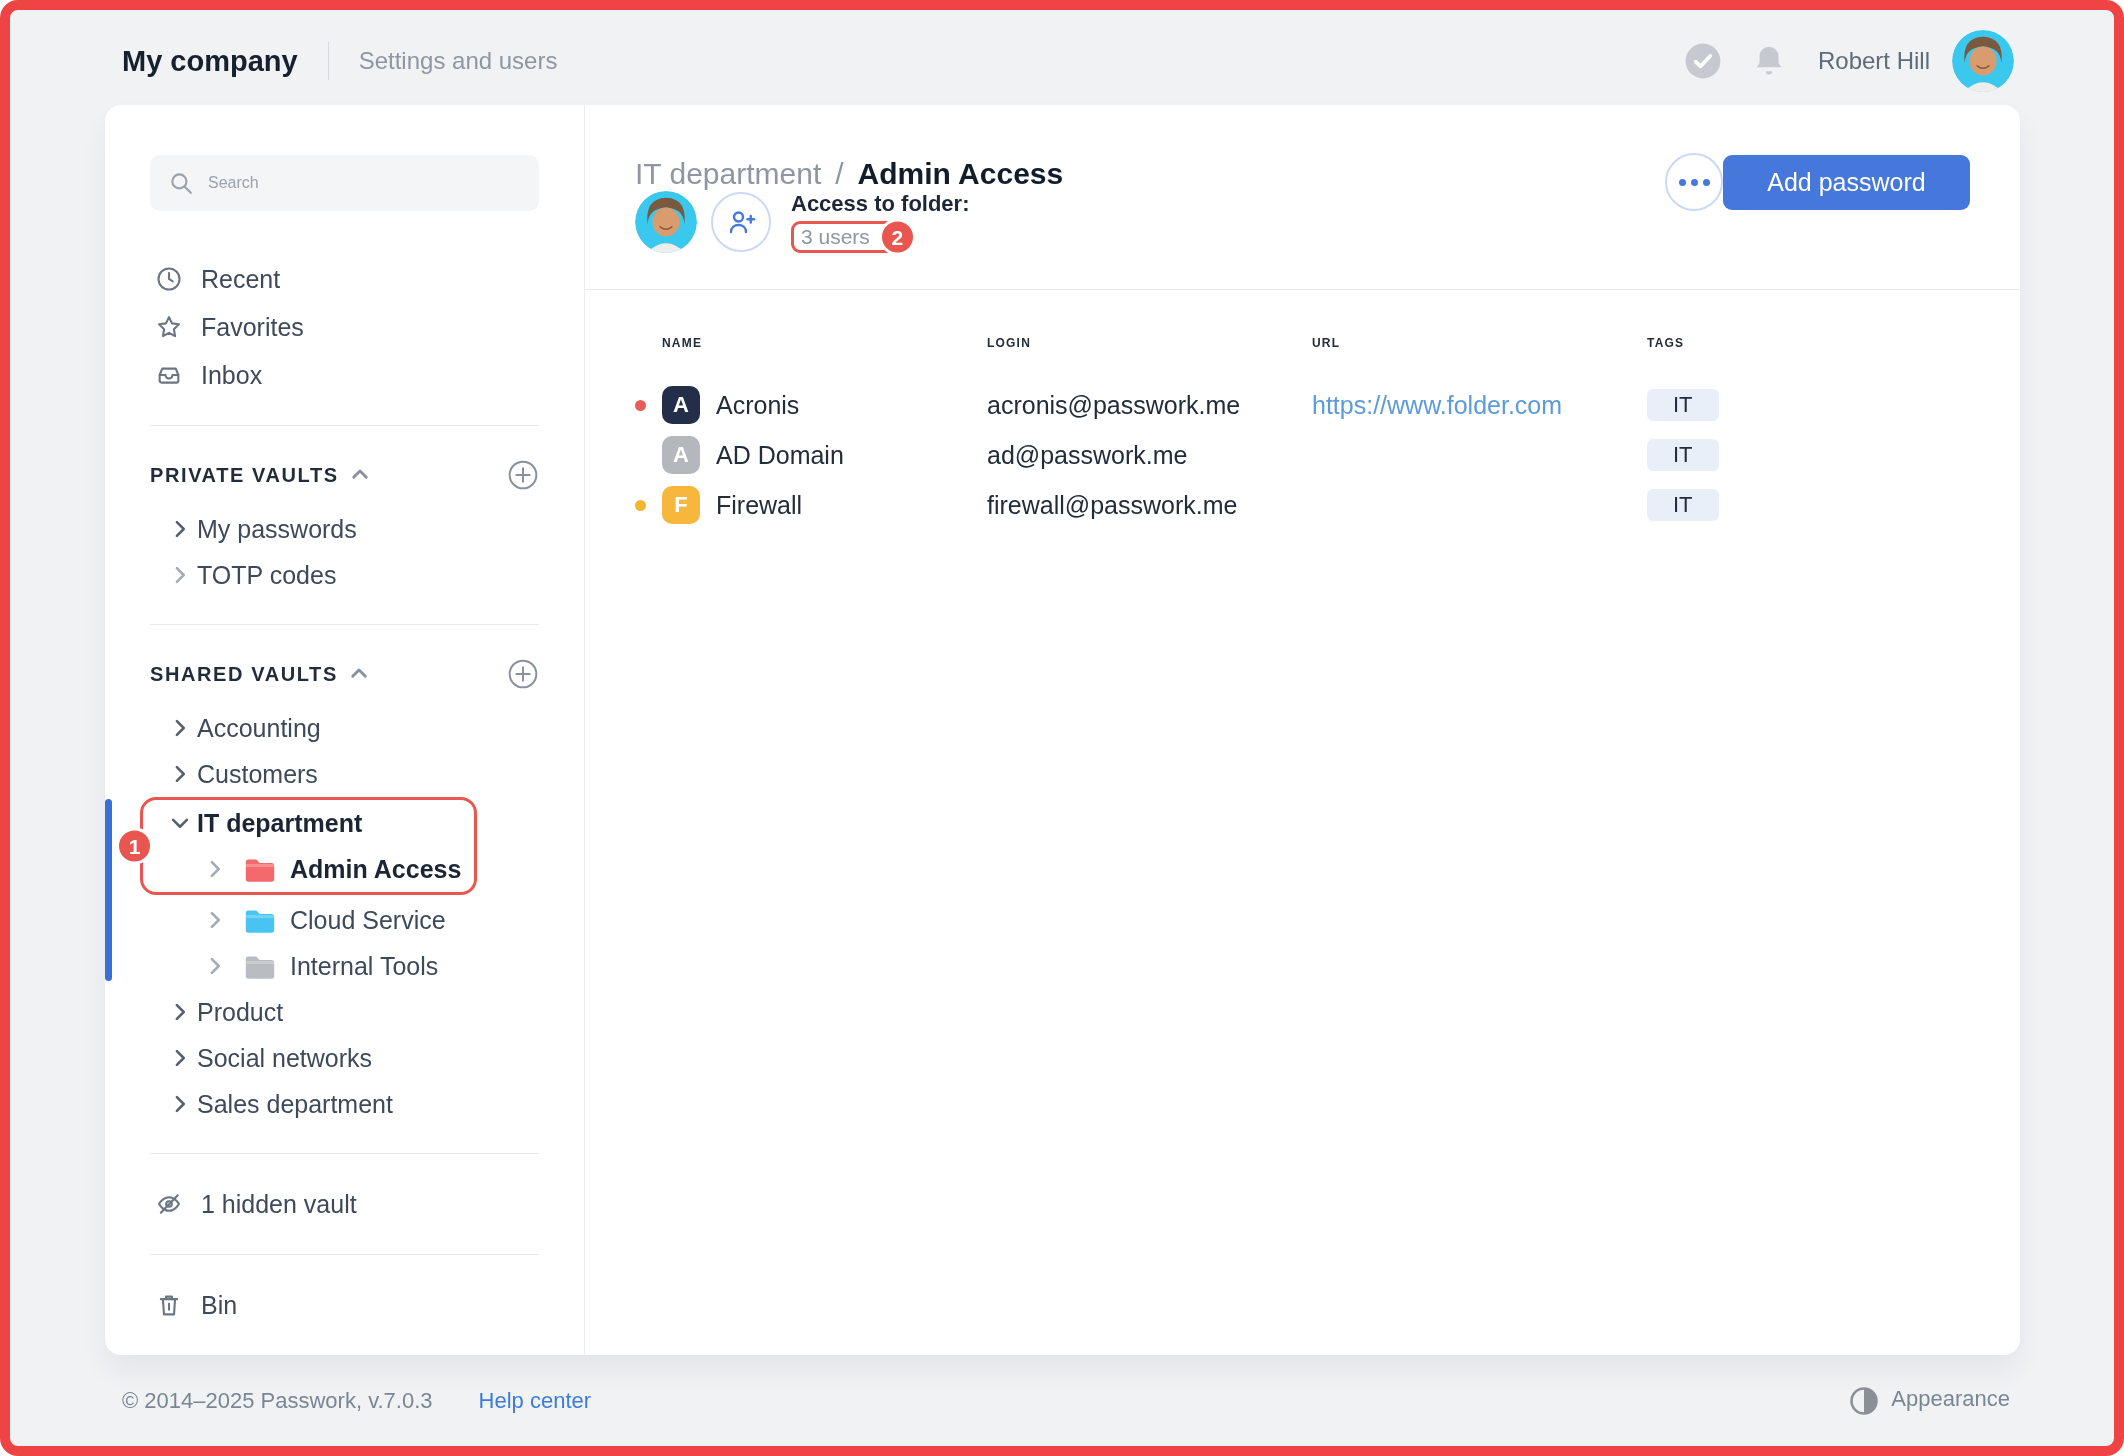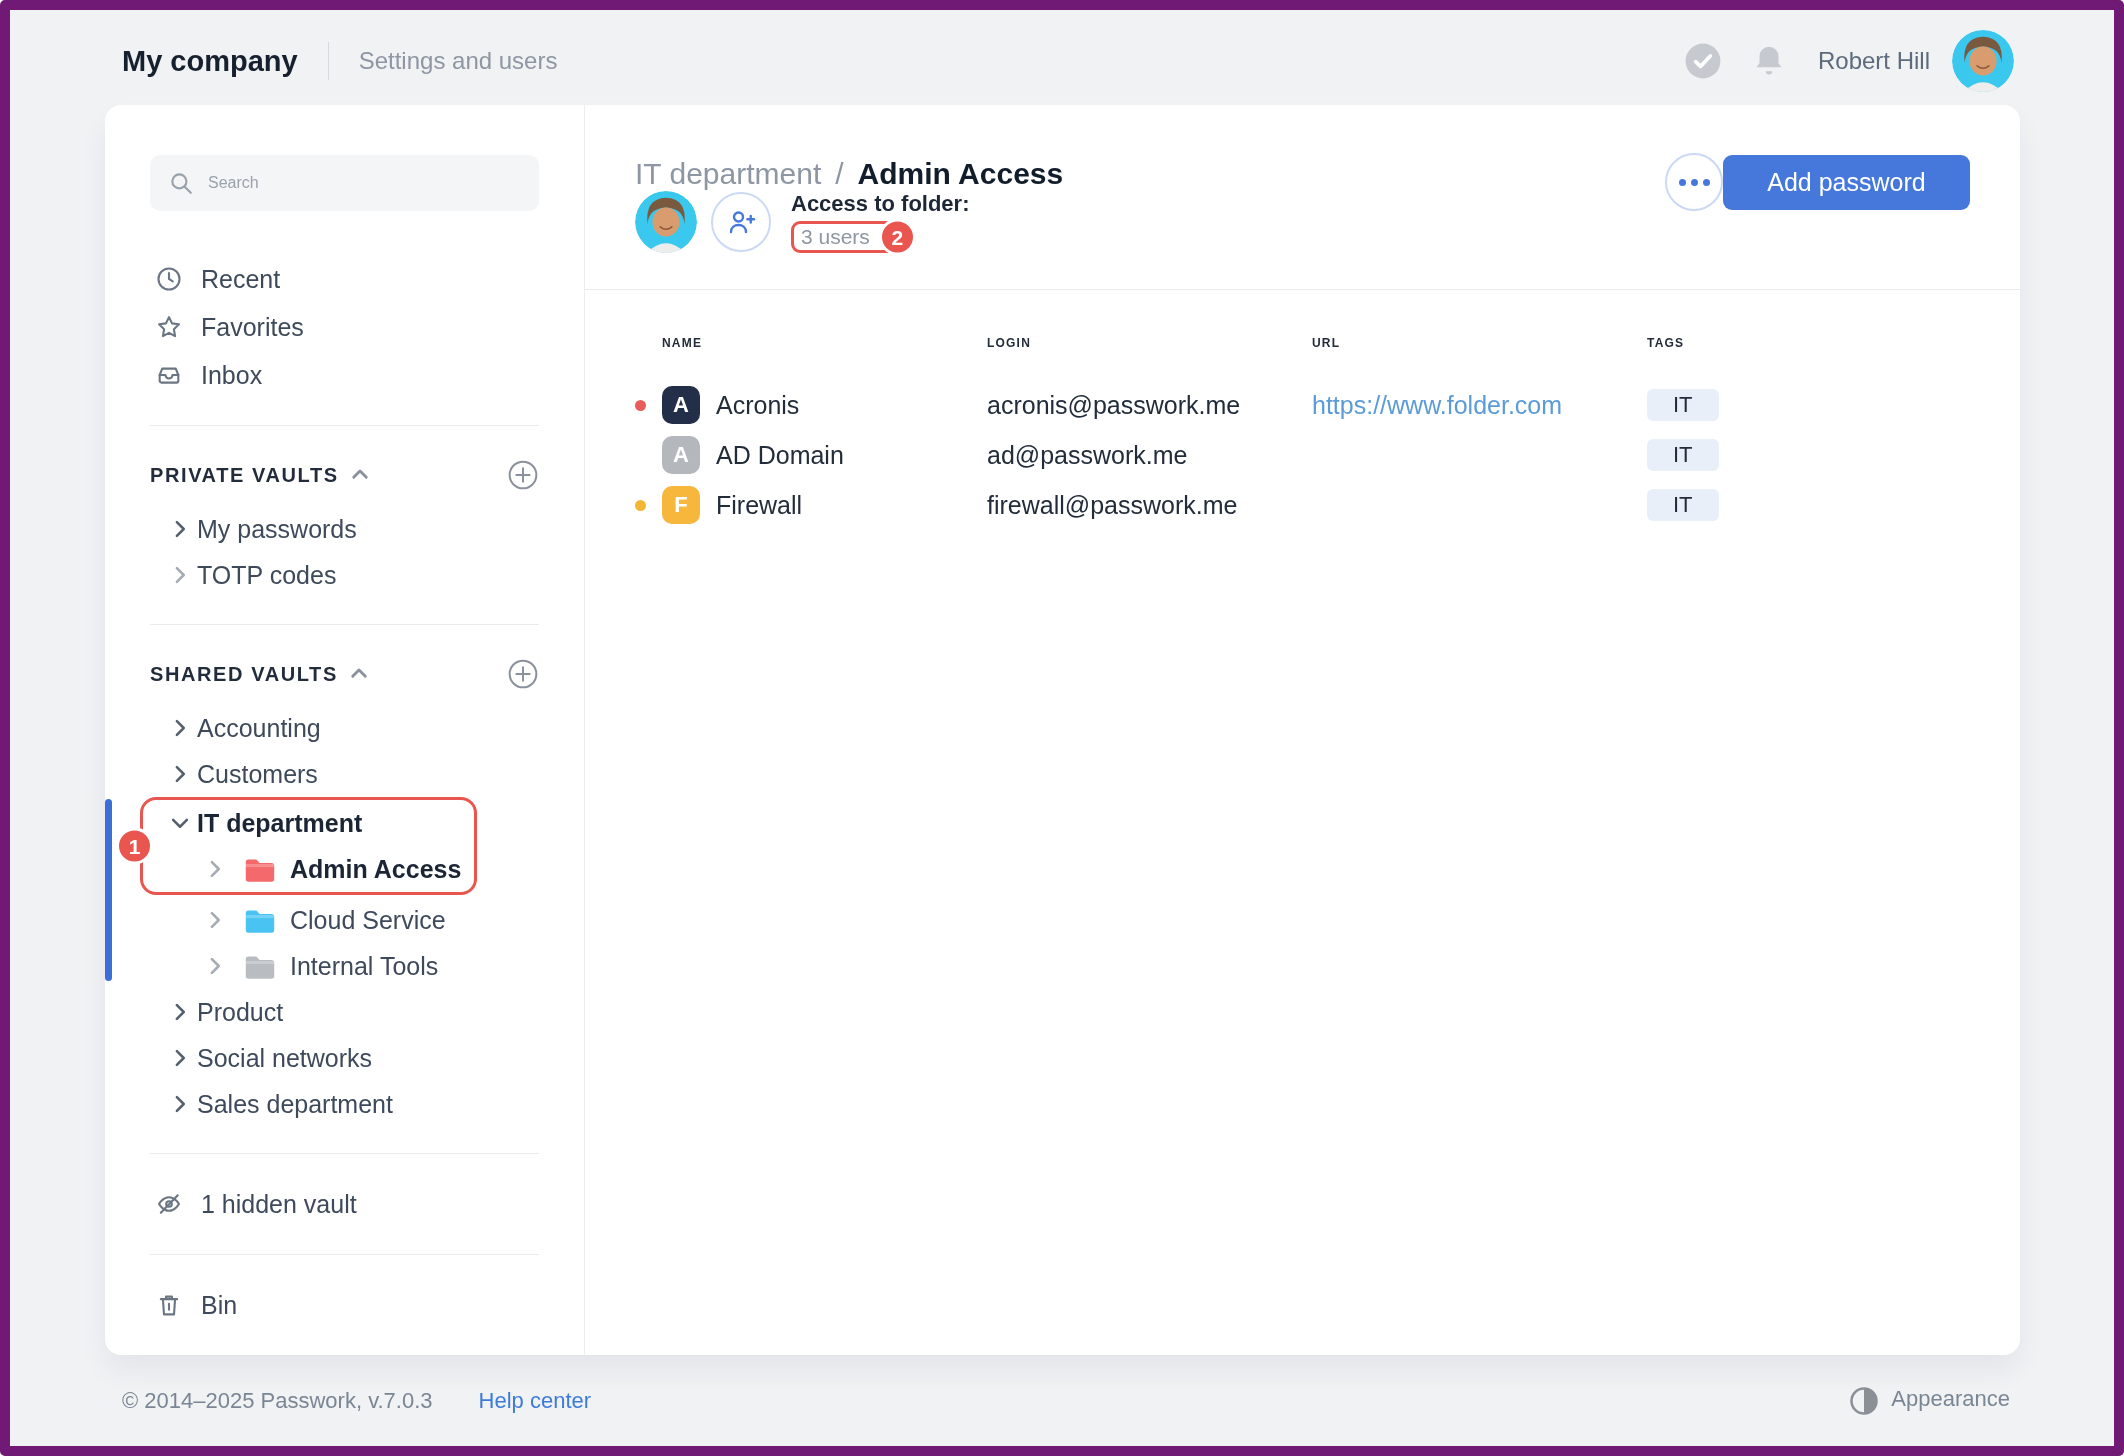--- a/index.html
+++ b/index.html
@@ -1,21 +1,21 @@
 <!DOCTYPE html>
 <html><head>
 <meta charset="utf-8">
 <style>
   * { box-sizing: border-box; margin: 0; padding: 0; }
   html, body { width: 2124px; height: 1456px; background: #ffffff; }
   body { font-family: "Liberation Sans", sans-serif; position: relative; }
 
   .frame {
     position: absolute; inset: 0;
-    border: 10px solid #701a75; border-radius: 5px;
+    border: 10px solid #ef4444; border-radius: 18px;
     background: #f1f2f4; overflow: hidden;
   }
 
   
   .topbar { height: 96px; display: flex; align-items: center; padding: 6px 100px 0 112px; }
   .company { font-size: 29px; font-weight: 700; color: #17202e; }
   .tb-divider { width: 1px; height: 38px; background: #d6d9dd; margin: 0 30px; }
   .tb-section { font-size: 24px; color: #8d96a2; }
   .tb-spacer { flex: 1; }
   .tb-icon { width: 38px; height: 38px; margin-left: 28px; cursor: pointer; }

